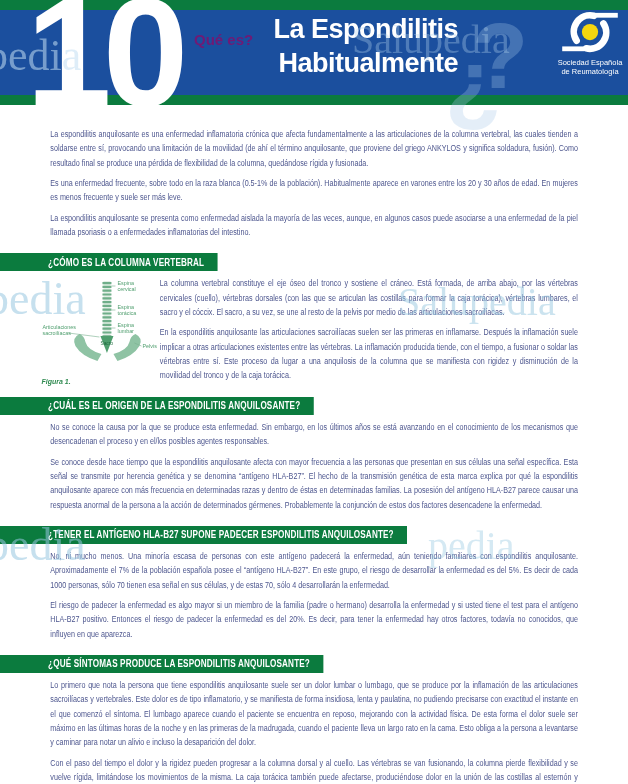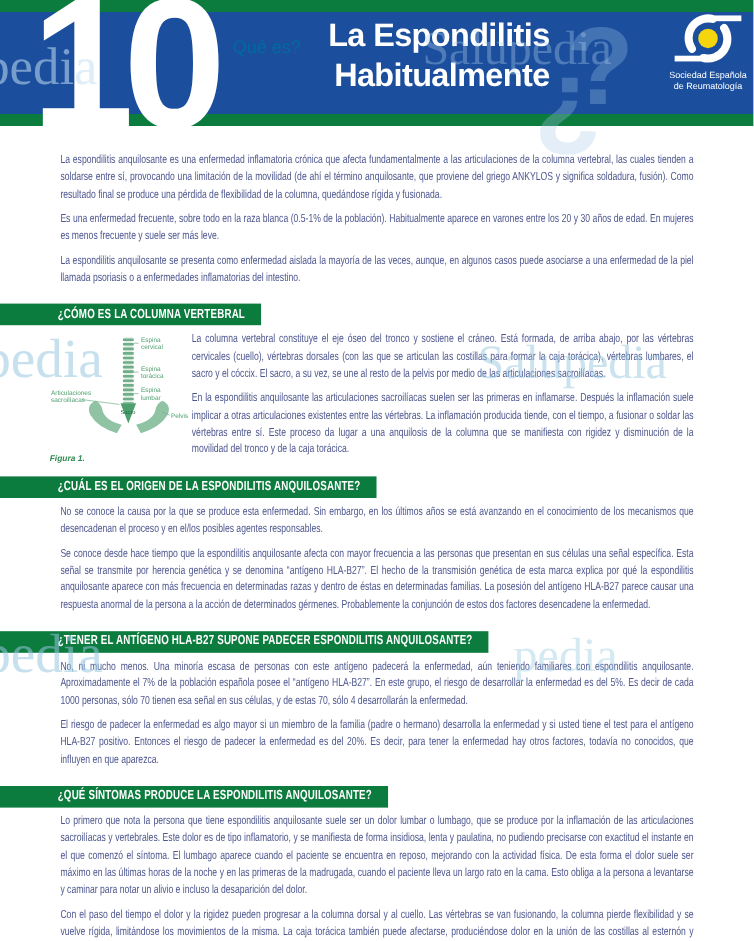--- a/index.html
+++ b/index.html
@@ -11,21 +11,21 @@
   .header{position:absolute;top:0;left:0;width:628px;height:105px;z-index:1;}
   .hstrip{height:10px;background:#0b7b3e;}
   .hband{height:85px;background:#1b4f9e;position:relative;}
   .big-number{
     position:absolute;left:26px;top:-24px;z-index:6;
     font-size:154px;line-height:1;font-weight:bold;color:#ffffff;letter-spacing:-9px;
   }
   .ghost{position:absolute;color:rgba(165,198,232,0.30);font-weight:bold;z-index:2;line-height:1;}
   .ghost-open{left:445px;top:26px;font-size:92px;}
   .ghost-close{left:472px;top:0px;font-size:92px;}
-  .pretitle{position:absolute;left:194px;top:31px;font-size:15px;font-weight:normal;color:#0369a1;z-index:4;}
+  .pretitle{position:absolute;left:194px;top:31px;font-size:15px;font-weight:bold;color:#701a75;z-index:4;}
   .title-block{position:absolute;left:226px;top:12px;width:232px;text-align:right;z-index:4;
     color:#fff;font-size:27px;font-weight:bold;line-height:34px;letter-spacing:-0.5px;}
   .logo{position:absolute;left:552px;top:10px;width:76px;text-align:center;z-index:4;}
   .logo svg{display:block;margin:0 auto;}
   .logo-text{color:#ffffff;font-size:7.5px;line-height:9px;margin-top:2px;}
   
   .wm{position:absolute;z-index:3;pointer-events:none;font-family:"Liberation Serif",serif;}
   .wm-h-left{left:-14px;top:30px;font-size:44px;color:rgba(195,222,242,0.55);}
   .wm-h-right{left:352px;top:16px;font-size:40px;color:rgba(178,208,236,0.35);}
   .wm-m-left{left:-14px;top:272px;font-size:46px;color:rgba(151,199,224,0.55);}

